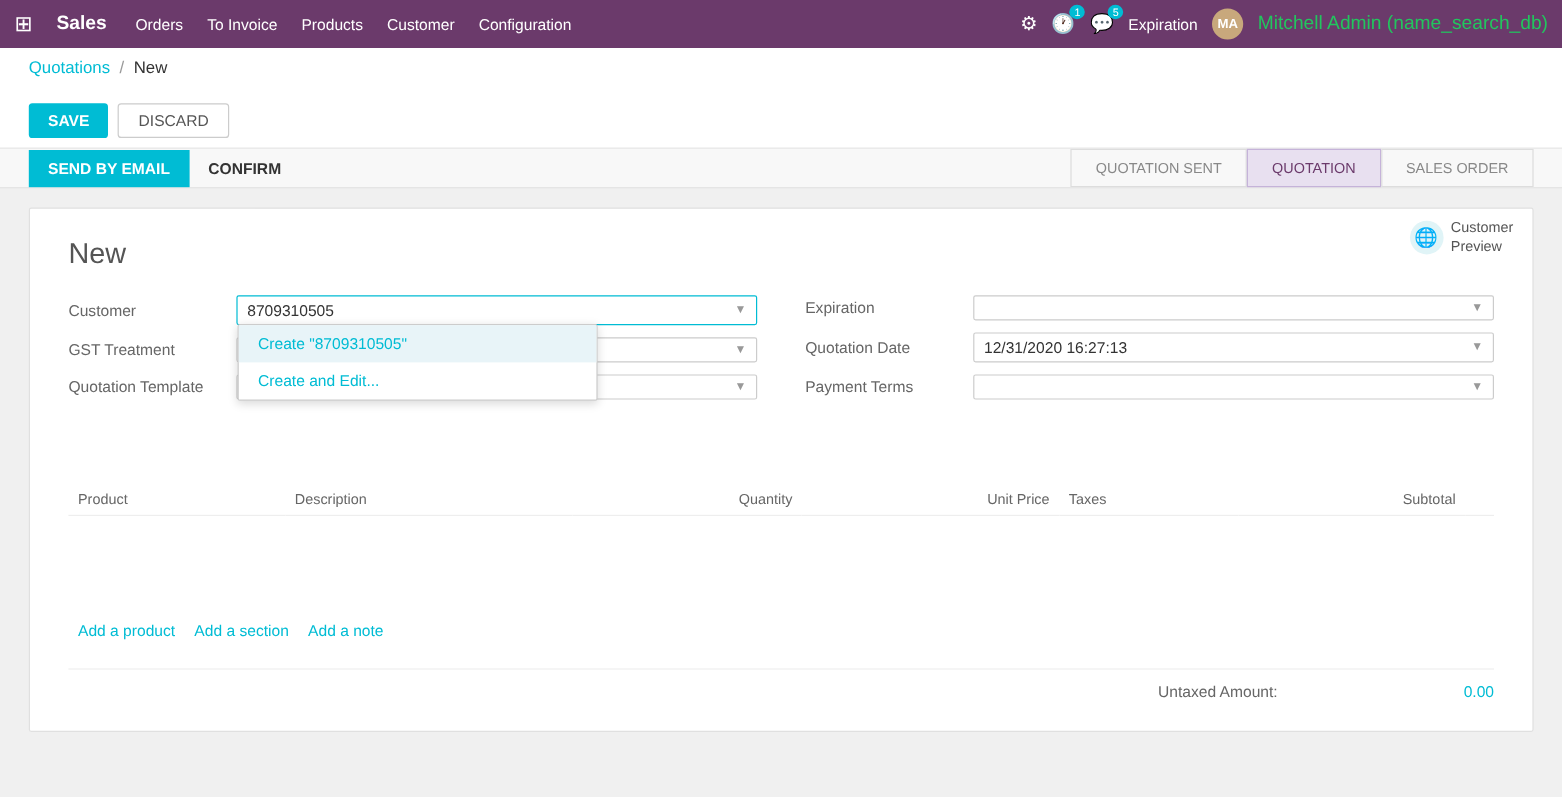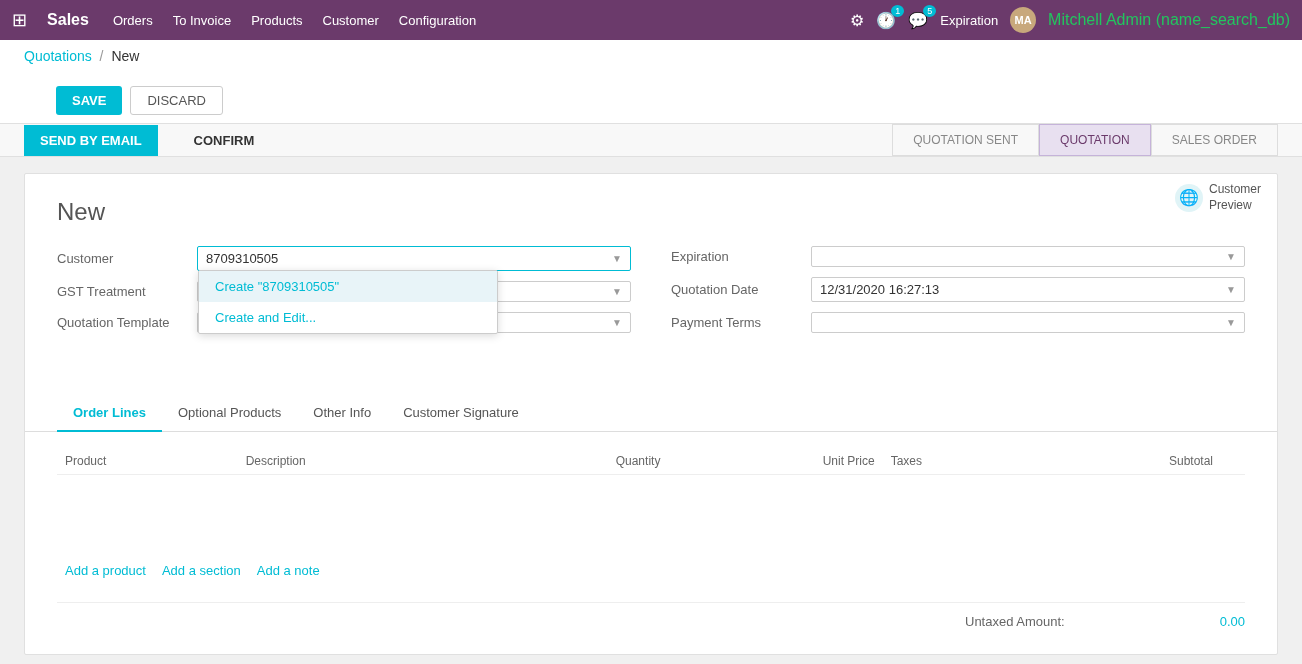--- a/index.html
+++ b/index.html
@@ -43,42 +43,42 @@
     
     .page-header {
       background: #fff;
       padding: 8px 24px 0;
       border-bottom: 1px solid #e0e0e0;
     }
     .breadcrumb { font-size: 14px; color: #666; margin-bottom: 22px; }
     .breadcrumb span { color: #00bcd4; cursor: pointer; }
     .breadcrumb .sep { color: #999; margin: 0 4px; }
     .breadcrumb .current { color: #333; }
-    .action-buttons { display: flex; gap: 8px; padding-bottom: 8px; margin-left: 32px; }
+    .action-buttons { display: flex; gap: 8px; padding-bottom: 8px; }
     .btn-save {
       background: #00bcd4; color: #fff; border: none; padding: 6px 16px;
       border-radius: 3px; cursor: pointer; font-size: 13px; font-weight: bold;
     }
     .btn-discard {
       background: #fff; color: #555; border: 1px solid #ccc; padding: 6px 16px;
       border-radius: 3px; cursor: pointer; font-size: 13px;
     }
 
     
     .status-bar {
       background: #f8f8f8;
       border-bottom: 1px solid #e0e0e0;
       display: flex;
       align-items: center;
       padding: 0 24px;
       gap: 0;
     }
     .btn-email {
       background: #00bcd4; color: #fff; border: none; padding: 8px 16px;
-      font-size: 13px; cursor: pointer; font-weight: bold; margin-right: 20px;
+      font-size: 13px; cursor: pointer; font-weight: bold; margin-right: 0;
     }
     .btn-confirm {
       background: transparent; color: #333; border: none; padding: 8px 16px;
       font-size: 13px; cursor: pointer; font-weight: bold;
     }
     .status-steps { display: flex; margin-left: auto; }
     .status-step {
       padding: 8px 20px;
       font-size: 12px;
       border: 1px solid #ddd;
@@ -337,26 +337,20 @@
             <span class="field-label">Payment Terms</span>
             <div class="field-input">
               <span></span>
               <span class="dropdown-arrow">▼</span>
             </div>
           </div>
         </div>
       </div>
     </div>
 
-    <div class="tabs">
-      <div class="tab active">Order Lines</div>
-      <div class="tab">Optional Products</div>
-      <div class="tab">Other Info</div>
-      <div class="tab">Customer Signature</div>
-    </div>
 
     <div class="table-section">
       <table class="order-table">
         <thead>
           <tr>
             <th>Product</th>
             <th>Description</th>
             <th class="right">Quantity</th>
             <th class="right">Unit Price</th>
             <th>Taxes</th>

